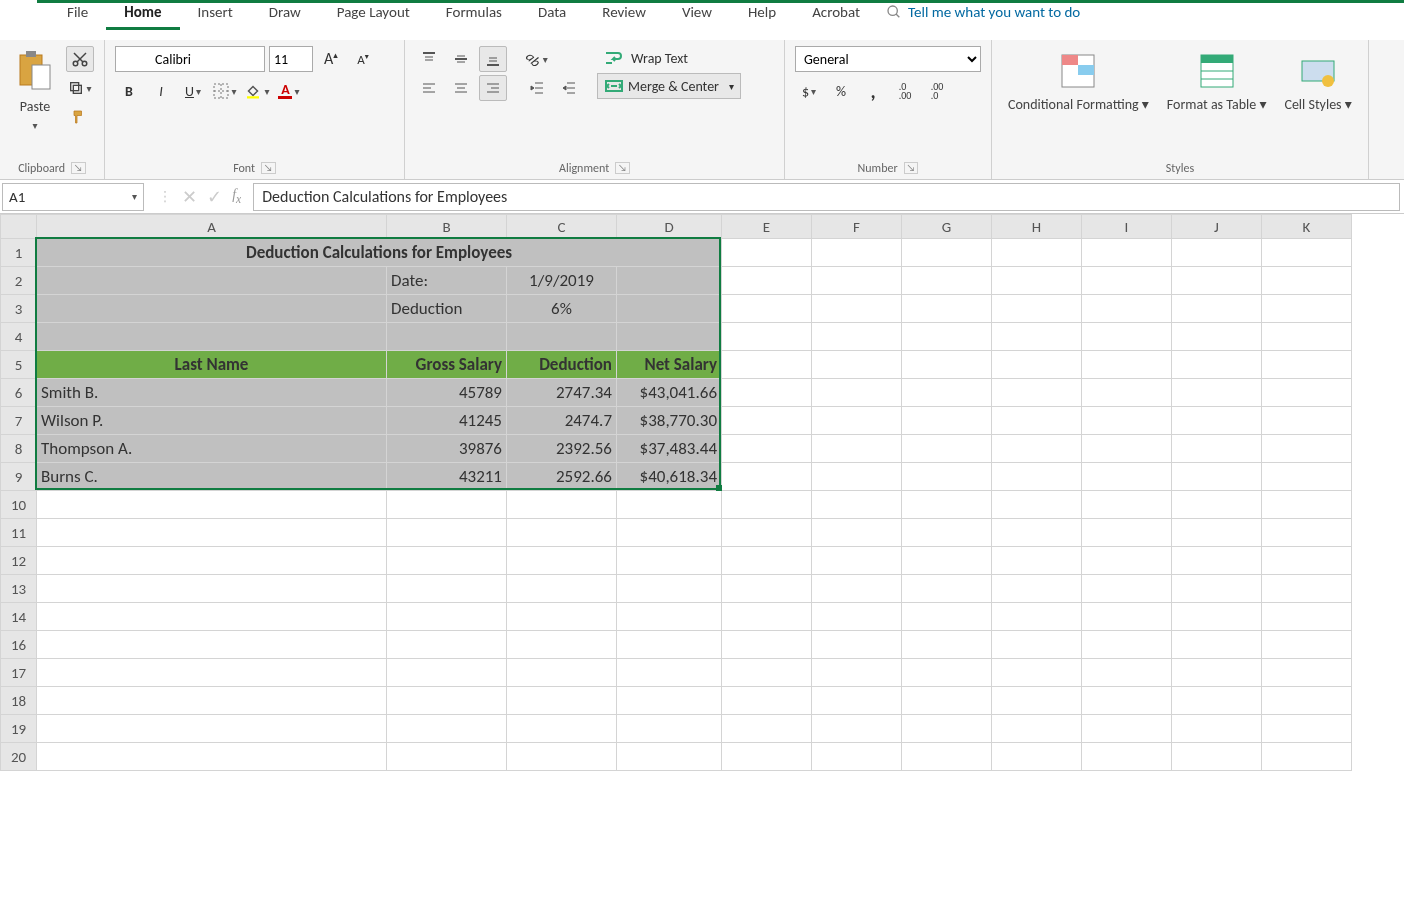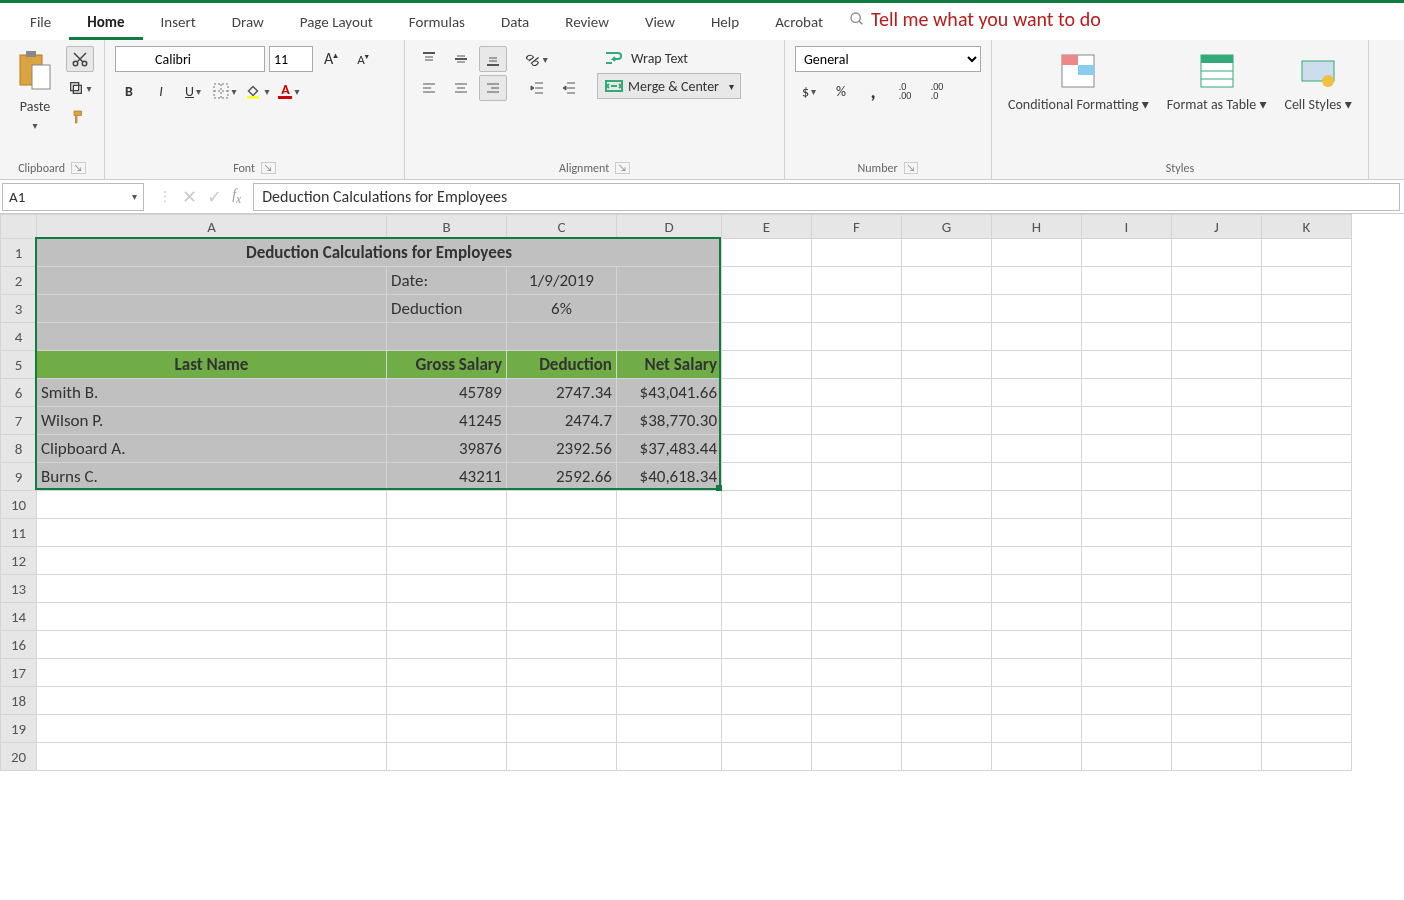--- a/index.html
+++ b/index.html
@@ -1,25 +1,25 @@
 <!DOCTYPE html>
 <html><head>
 <meta charset="utf-8">
 <style>
 * { box-sizing: border-box; margin: 0; padding: 0; }
 body { font-family: "Segoe UI", Calibri, sans-serif; font-size: 14px; background: #fff; color: #333; overflow: hidden; }
 
 
 .menubar {
   background: #fff; border-top: 3px solid #107c41;
-  display: flex; align-items: flex-end; height: 40px; padding: 9px 12px;
+  display: flex; align-items: flex-start; height: 40px; padding: 0 12px; margin-left: 37px;
 }
 .menubar .tab { padding: 6px 18px; cursor: pointer; font-size: 15px; color: #444; }
 .menubar .tab.active { font-weight: bold; border-bottom: 3px solid #107c41; color: #222; }
-.tellme { display:flex; align-items:center; color:#b91c1c; margin-left:8px; font-size:20px; }
+.tellme { display:flex; align-items:center; color:#0369a1; margin-left:8px; font-size:15px; }
 .tellme svg { margin-right:6px; }
 
 
 .ribbon { display:flex; border-bottom:1px solid #ccc; background:#f5f5f5; height:140px; }
 .group { border-right:1px solid #d0d0d0; padding:6px 10px 2px 10px; display:flex; flex-direction:column; justify-content:space-between; }
 .group-body { flex:1; display:flex; align-items:flex-start; gap:6px; }
 .group-label { font-size:12px; color:#666; text-align:center; padding:2px 0; display:flex; justify-content:center; align-items:center; gap:6px; }
 .launcher { font-size:10px; color:#888; border:1px solid #ccc; padding:0 2px; line-height:10px; }
 
 .col { display:flex; flex-direction:column; gap:3px; }
@@ -461,21 +461,21 @@
           <td></td>
           <td></td>
           <td></td>
           <td></td>
           <td></td>
           <td></td>
           <td></td>
         </tr>
         <tr>
           <th class="rh">8</th>
-          <td class="gray">Clipboard A.</td>
+          <td class="gray">Thompson A.</td>
           <td class="gray right">39876</td>
           <td class="gray right">2392.56</td>
           <td class="gray right">$37,483.44</td>
           <td></td>
           <td></td>
           <td></td>
           <td></td>
           <td></td>
           <td></td>
           <td></td>

